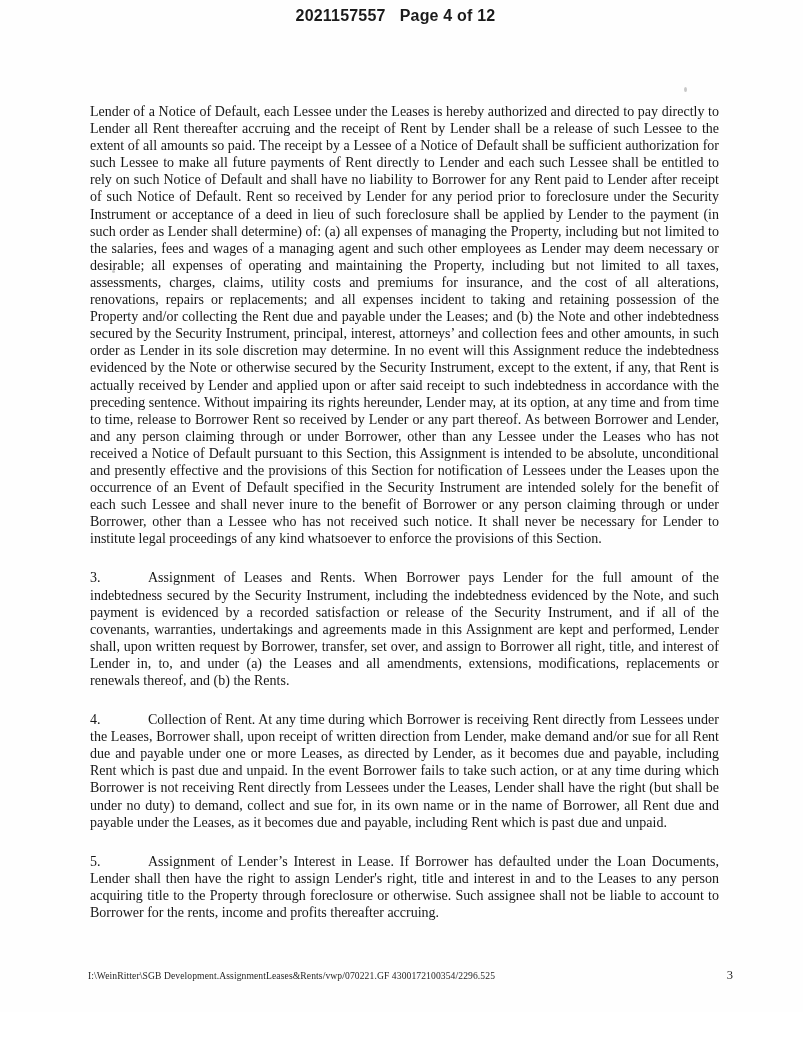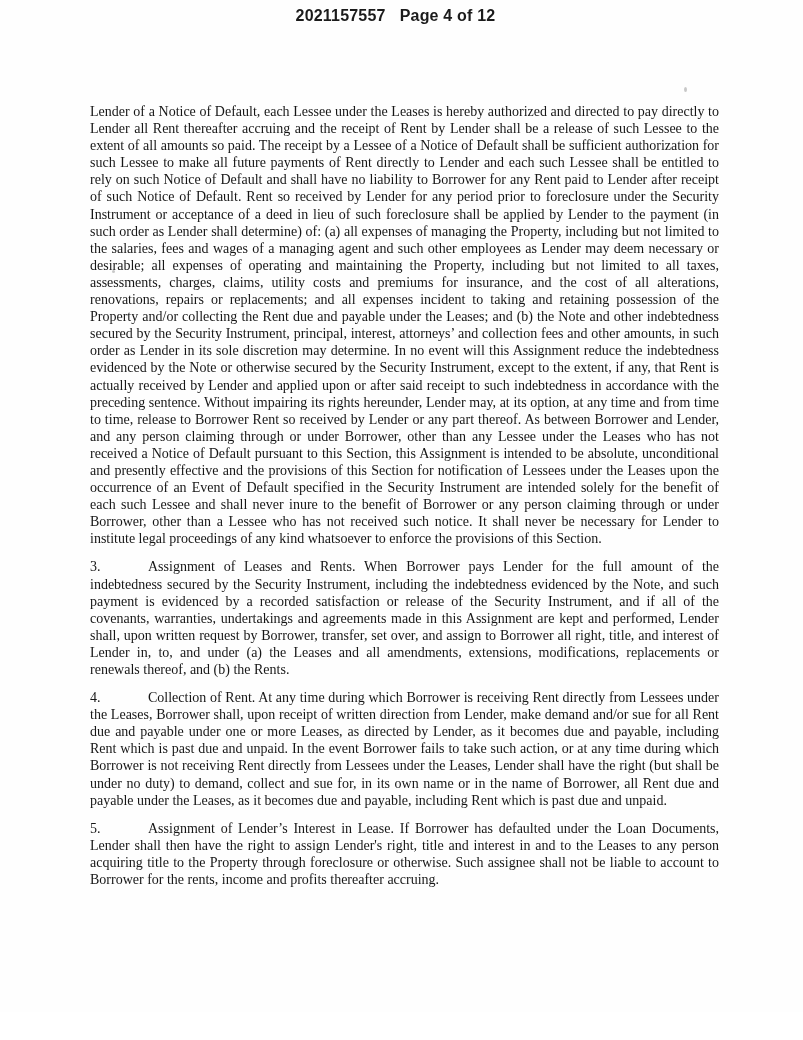--- a/index.html
+++ b/index.html
@@ -29,21 +29,21 @@
   .content {
     position: absolute;
     top: 103px;
     left: 90px;
     width: 629px;
     font-size: 14px;
     line-height: 17.1px;
     text-align: justify;
   }
   .content p { margin: 0; padding: 0; }
-  .content p.section { margin-top: 11px; }
+  .content p.section { margin-top: 22px; }
   .secnum {
     display: inline-block;
     width: 58px;
   }
   .footer {
     position: absolute;
     top: 968px;
     left: 88px;
     right: 70px;
     display: flex;
@@ -77,14 +77,18 @@
   <div class="content">
     <p class="para"><span>Lender of a Notice of Default, each Lessee under the Leases is hereby authorized and directed to pay directly to Lender all Rent thereafter accruing and the receipt of Rent by Lender shall be a release of such Lessee to the extent of all amounts so paid. The receipt by a Lessee of a Notice of Default shall be sufficient authorization for such Lessee to make all future payments of Rent directly to Lender and each such Lessee shall be entitled to rely on such Notice of Default and shall have no liability to Borrower for any Rent paid to Lender after receipt of such Notice of Default. Rent so received by Lender for any period prior to foreclosure under the Security Instrument or acceptance of a deed in lieu of such foreclosure shall be applied by Lender to the payment (in such order as Lender shall determine) of: (a) all expenses of managing the Property, including but not limited to the salaries, fees and wages of a managing agent and such other employees as Lender may deem necessary or desirable; all expenses of operating and maintaining the Property, including but not limited to all taxes, assessments, charges, claims, utility costs and premiums for insurance, and the cost of all alterations, renovations, repairs or replacements; and all expenses incident to taking and retaining possession of the Property and/or collecting the Rent due and payable under the Leases; and (b) the Note and other indebtedness secured by the Security Instrument, principal, interest, attorneys’ and collection fees and other amounts, in such order as Lender in its sole discretion may determine. In no event will this Assignment reduce the indebtedness evidenced by the Note or otherwise secured by the Security Instrument, except to the extent, if any, that Rent is actually received by Lender and applied upon or after said receipt to such indebtedness in accordance with the preceding sentence. Without impairing its rights hereunder, Lender may, at its option, at any time and from time to time, release to Borrower Rent so received by Lender or any part thereof. As between Borrower and Lender, and any person claiming through or under Borrower, other than any Lessee under the Leases who has not received a Notice of Default pursuant to this Section, this Assignment is intended to be absolute, unconditional and presently effective and the provisions of this Section for notification of Lessees under the Leases upon the occurrence of an Event of Default specified in the Security Instrument are intended solely for the benefit of each such Lessee and shall never inure to the benefit of Borrower or any person claiming through or under Borrower, other than a Lessee who has not received such notice. It shall never be necessary for Lender to institute legal proceedings of any kind whatsoever to enforce the provisions of this Section.</span></p>
 
     <p class="para section"><span class="secnum">3.</span><span>Assignment of Leases and Rents. When Borrower pays Lender for the full amount of the indebtedness secured by the Security Instrument, including the indebtedness evidenced by the Note, and such payment is evidenced by a recorded satisfaction or release of the Security Instrument, and if all of the covenants, warranties, undertakings and agreements made in this Assignment are kept and performed, Lender shall, upon written request by Borrower, transfer, set over, and assign to Borrower all right, title, and interest of Lender in, to, and under (a) the Leases and all amendments, extensions, modifications, replacements or renewals thereof, and (b) the Rents.</span></p>
 
     <p class="para section"><span class="secnum">4.</span><span>Collection of Rent.  At any time during which Borrower is receiving Rent directly from Lessees under the Leases, Borrower shall, upon receipt of written direction from Lender, make demand and/or sue for all Rent due and payable under one or more Leases, as directed by Lender, as it becomes due and payable, including Rent which is past due and unpaid. In the event Borrower fails to take such action, or at any time during which Borrower is not receiving Rent directly from Lessees under the Leases, Lender shall have the right (but shall be under no duty) to demand, collect and sue for, in its own name or in the name of Borrower, all Rent due and payable under the Leases, as it becomes due and payable, including Rent which is past due and unpaid.</span></p>
 
     <p class="para section"><span class="secnum">5.</span><span>Assignment of Lender’s Interest in Lease. If Borrower has defaulted under the Loan Documents, Lender shall then have the right to assign Lender's right, title and interest in and to the Leases to any person acquiring title to the Property through foreclosure or otherwise. Such assignee shall not be liable to account to Borrower for the rents, income and profits thereafter accruing.</span></p>
   </div>
 
+  <div class="footer">
+    <span class="file-ref">I:\WeinRitter\SGB Development.AssignmentLeases&amp;Rents/vwp/070221.GF 4300172100354/2296.525</span>
+    <span class="page-num">3</span>
+  </div>
 
 </div>
 
 </body></html>

